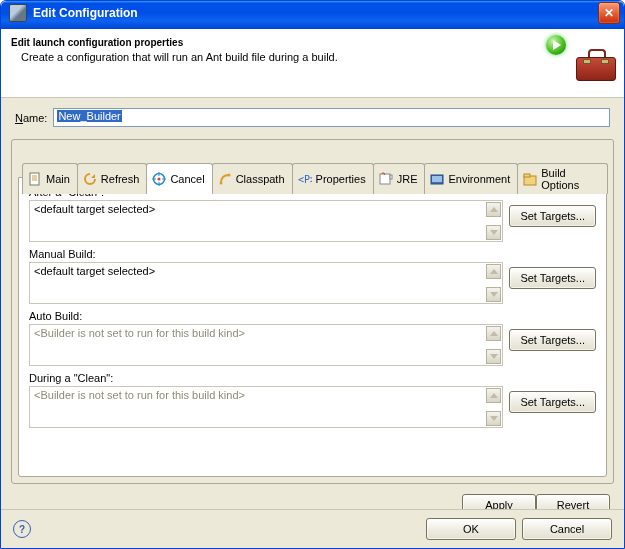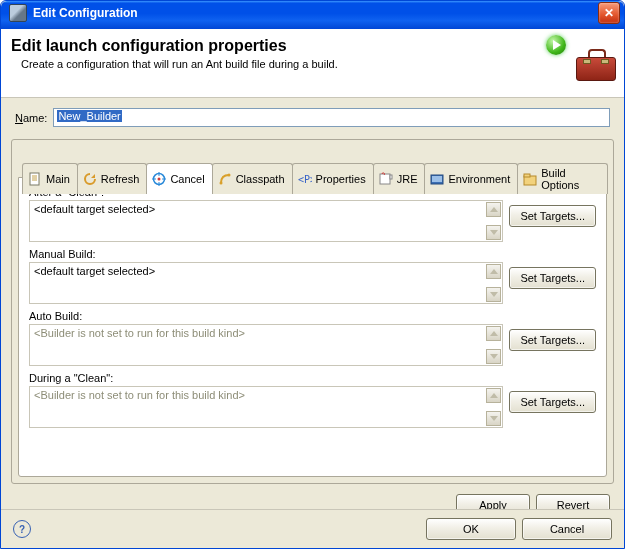--- a/index.html
+++ b/index.html
@@ -2,21 +2,21 @@
 <html><head>
 <meta charset="utf-8">
 <style>
   html, body { margin:0; padding:0; font-family:"Tahoma","Segoe UI",sans-serif; font-size:11px; }
   .win { width:625px; height:549px; box-sizing:border-box; background:#ECE9D8; border:1px solid #0046d5; position:relative; border-radius:6px 6px 0 0; overflow:hidden; }
   .titlebar { height:24px; background:linear-gradient(to bottom,#3a95ff 0%,#0050e8 8%,#0050e8 45%,#0f62f0 70%,#0046d5 100%); display:flex; align-items:center; padding:0 4px 4px 8px; color:#fff; font-weight:bold; font-size:12px; border-radius:6px 6px 0 0;}
   .titlebar .title-icon { width:16px; height:16px; background:linear-gradient(135deg,#bcd 40%,#678 60%); border:1px solid #345; border-radius:2px; margin-right:6px; }
   .titlebar .spacer { flex:1; }
   .titlebar .close { width:20px; height:20px; background:linear-gradient(to bottom,#f79b7a,#e2552b 60%,#c13010); border:1px solid #8a2a0e; border-radius:3px; display:flex; align-items:center; justify-content:center; color:#fff; font-weight:bold; font-size:12px; box-shadow:inset 0 0 2px rgba(255,255,255,.6); }
   .banner { padding:8px 10px 6px 10px; background:#fff; position:relative; border-bottom:1px solid #c9c6b8; min-height:54px;}
-  .banner h1 { margin:0 0 3px 0; font-size:16px; font-weight:bold; color:#000;}
+  .banner h1 { margin:0 0 3px 0; font-size:10px; font-weight:bold; color:#000;}
   .banner .sub { margin-left:10px; color:#000; }
   .banner .runbtn { position:absolute; right:58px; top:6px; width:20px; height:20px; background:radial-gradient(circle at 35% 30%, #c2f7a7, #3fb618 60%, #237a0c); border-radius:50%; box-shadow:0 0 4px rgba(60,200,60,.8);}
   .banner .runbtn:before{content:""; position:absolute; left:7px; top:5px; border-left:8px solid #fff; border-top:5px solid transparent; border-bottom:5px solid transparent;}
   .banner .toolbox { position:absolute; right:8px; top:18px; width:42px; height:34px; }
   .toolbox .case{ position:absolute; bottom:0; left:2px; width:38px; height:22px; background:linear-gradient(#c84a3a,#8e2416); border:1px solid #5a1810; border-radius:3px;}
   .toolbox .handle{ position:absolute; top:2px; left:14px; width:14px; height:8px; border:2px solid #7a2a1a; border-bottom:none; border-radius:4px 4px 0 0;}
   .toolbox .latch{position:absolute; top:1px; width:6px; height:3px; background:#c9b87a; border:1px solid #6d5a20;}
   .toolbox .case .latch:first-child{left:6px;} .toolbox .case .latch:last-child{right:6px;}
 
   .body-area { padding:10px 10px 8px 10px; }
@@ -40,21 +40,21 @@
   .grp-box { flex:1; border:1px solid #c9c6b8; background:#fff; height:42px; position:relative; padding:2px 18px 2px 4px; box-sizing:border-box; color:#000;}
   .grp.disabled .grp-box { color:#8d8d77;}
   .scrollbtn { position:absolute; right:1px; width:15px; height:15px; background:linear-gradient(#f4f3ee,#d9d5c6); border:1px solid #b7b29b; box-sizing:border-box; display:flex; align-items:center; justify-content:center; color:#aca899;}
   .scrollbtn.up{ top:1px; } .scrollbtn.down{ bottom:1px; }
   .arrow-up{ width:0;height:0;border-left:4px solid transparent;border-right:4px solid transparent;border-bottom:5px solid #c0bca8;}
   .arrow-down{ width:0;height:0;border-left:4px solid transparent;border-right:4px solid transparent;border-top:5px solid #c0bca8;}
   .side-btn { align-self:flex-end; margin-bottom:15px;}
 
   button.xp { font:inherit; height:22px; padding:0 10px; background:linear-gradient(#ffffff,#f1efe6 45%,#e3e0d0); border:1px solid #76745f; border-radius:3px; box-shadow:inset 0 0 0 1px rgba(255,255,255,.6); color:#000;}
 
-  .bottom-btns { display:flex; justify-content:flex-end; gap:6px; padding:10px 4px 0 4px;}
+  .bottom-btns { display:flex; justify-content:flex-end; padding:10px 4px 0 4px;}
   .bottom-btns button.xp{ width:74px;}
 
   .footer { position:absolute; left:0; right:0; bottom:0; border-top:1px solid #c9c6b8; padding:8px 12px; display:flex; align-items:center; justify-content:space-between; background:#ECE9D8;}
   .help-circle { width:16px; height:16px; border:1.5px solid #3761b3; border-radius:50%; color:#3761b3; font-weight:bold; font-size:10px; display:flex; align-items:center; justify-content:center;}
   .footer .btns{ display:flex; gap:6px;}
   .footer button.xp{ width:90px;}
 
   .lt{text-decoration:underline;}
   svg{display:block;}
 </style>

